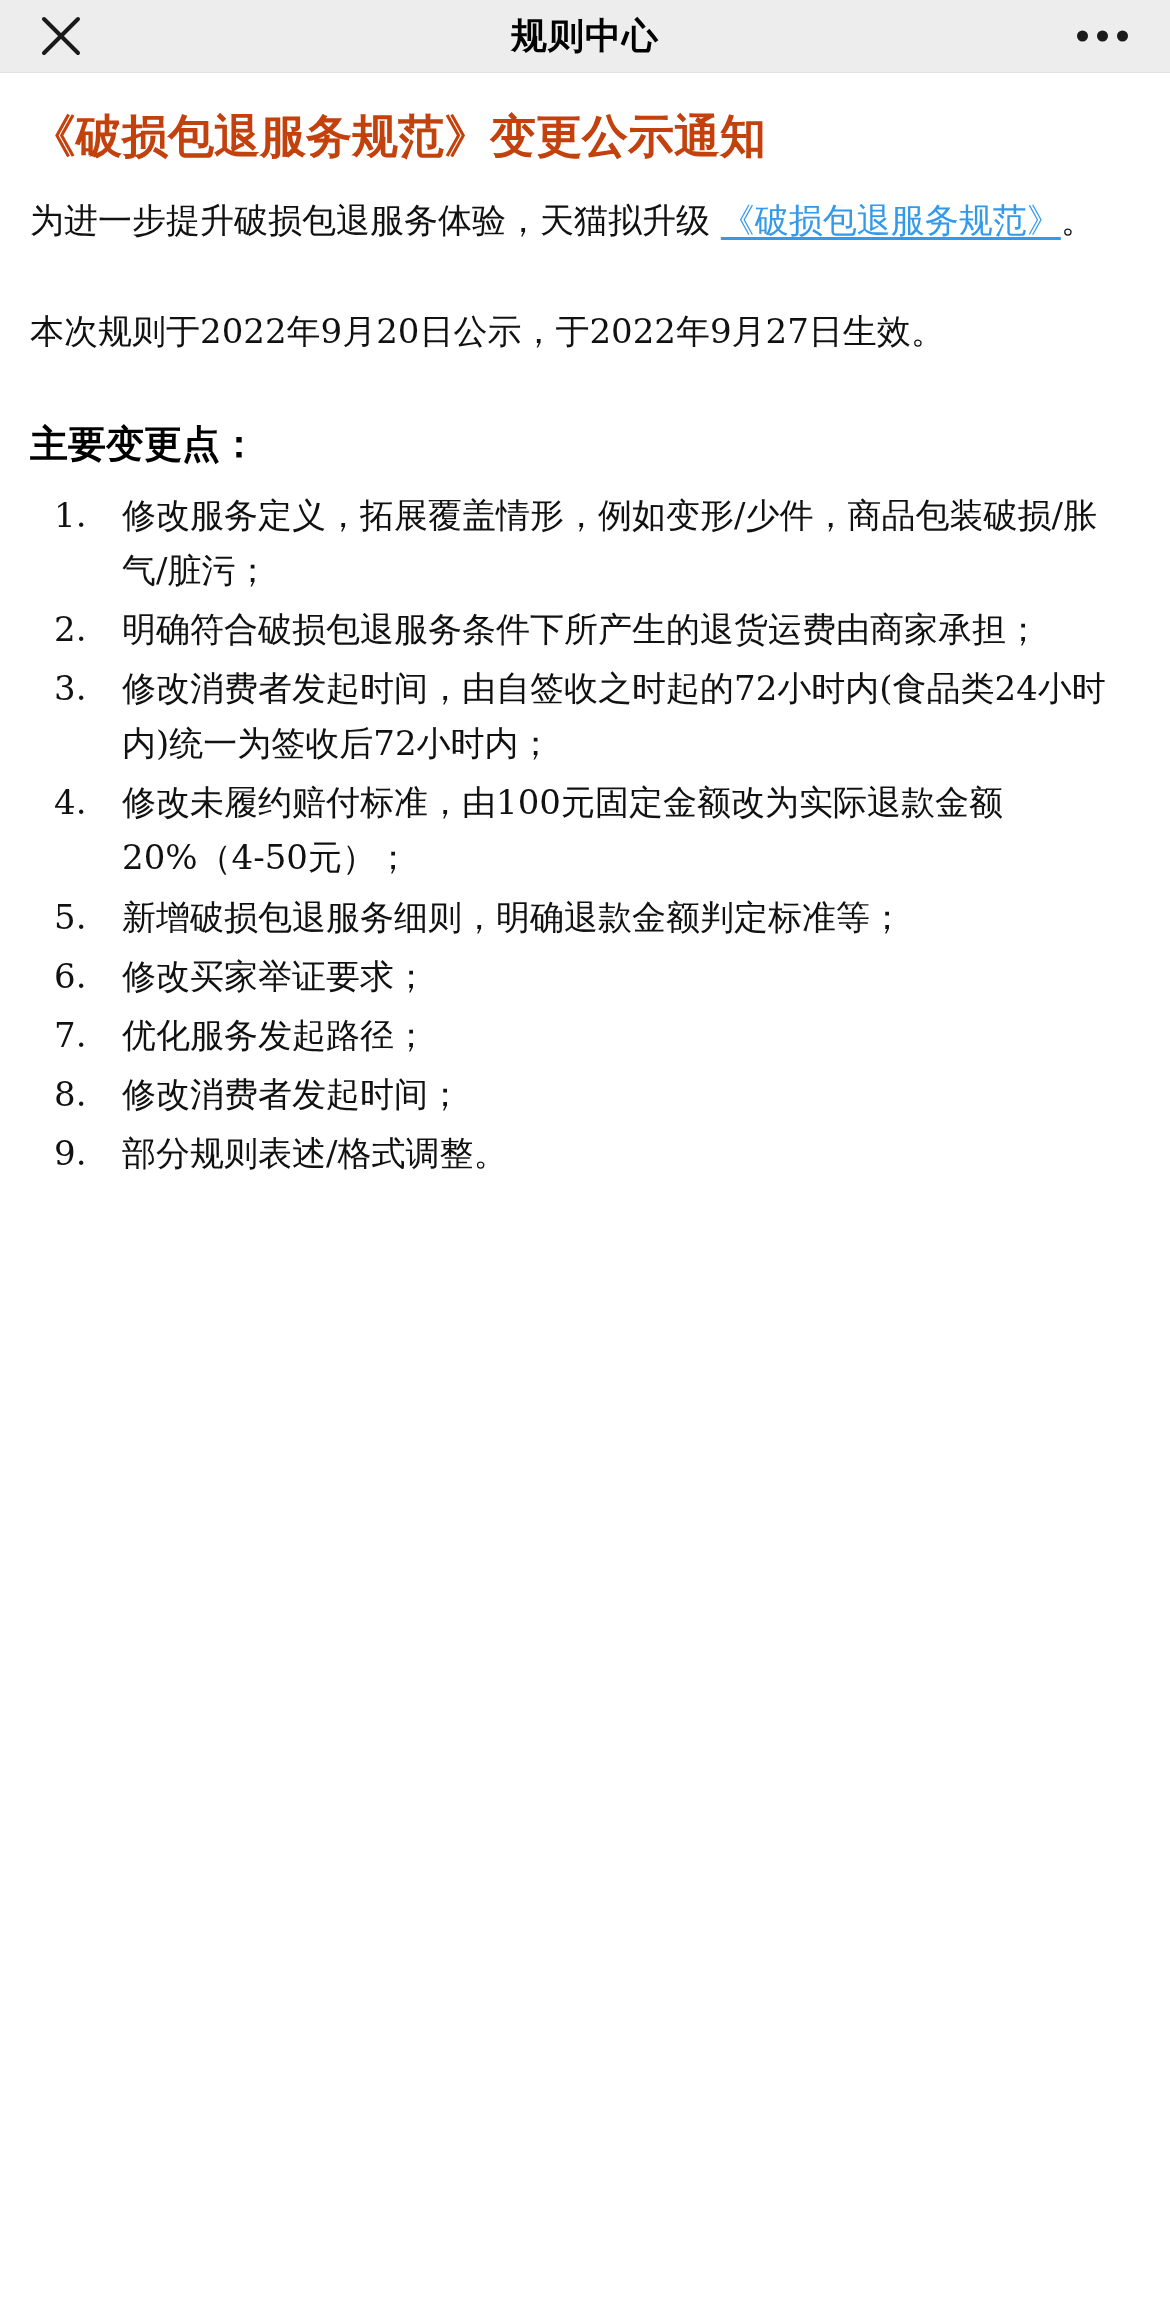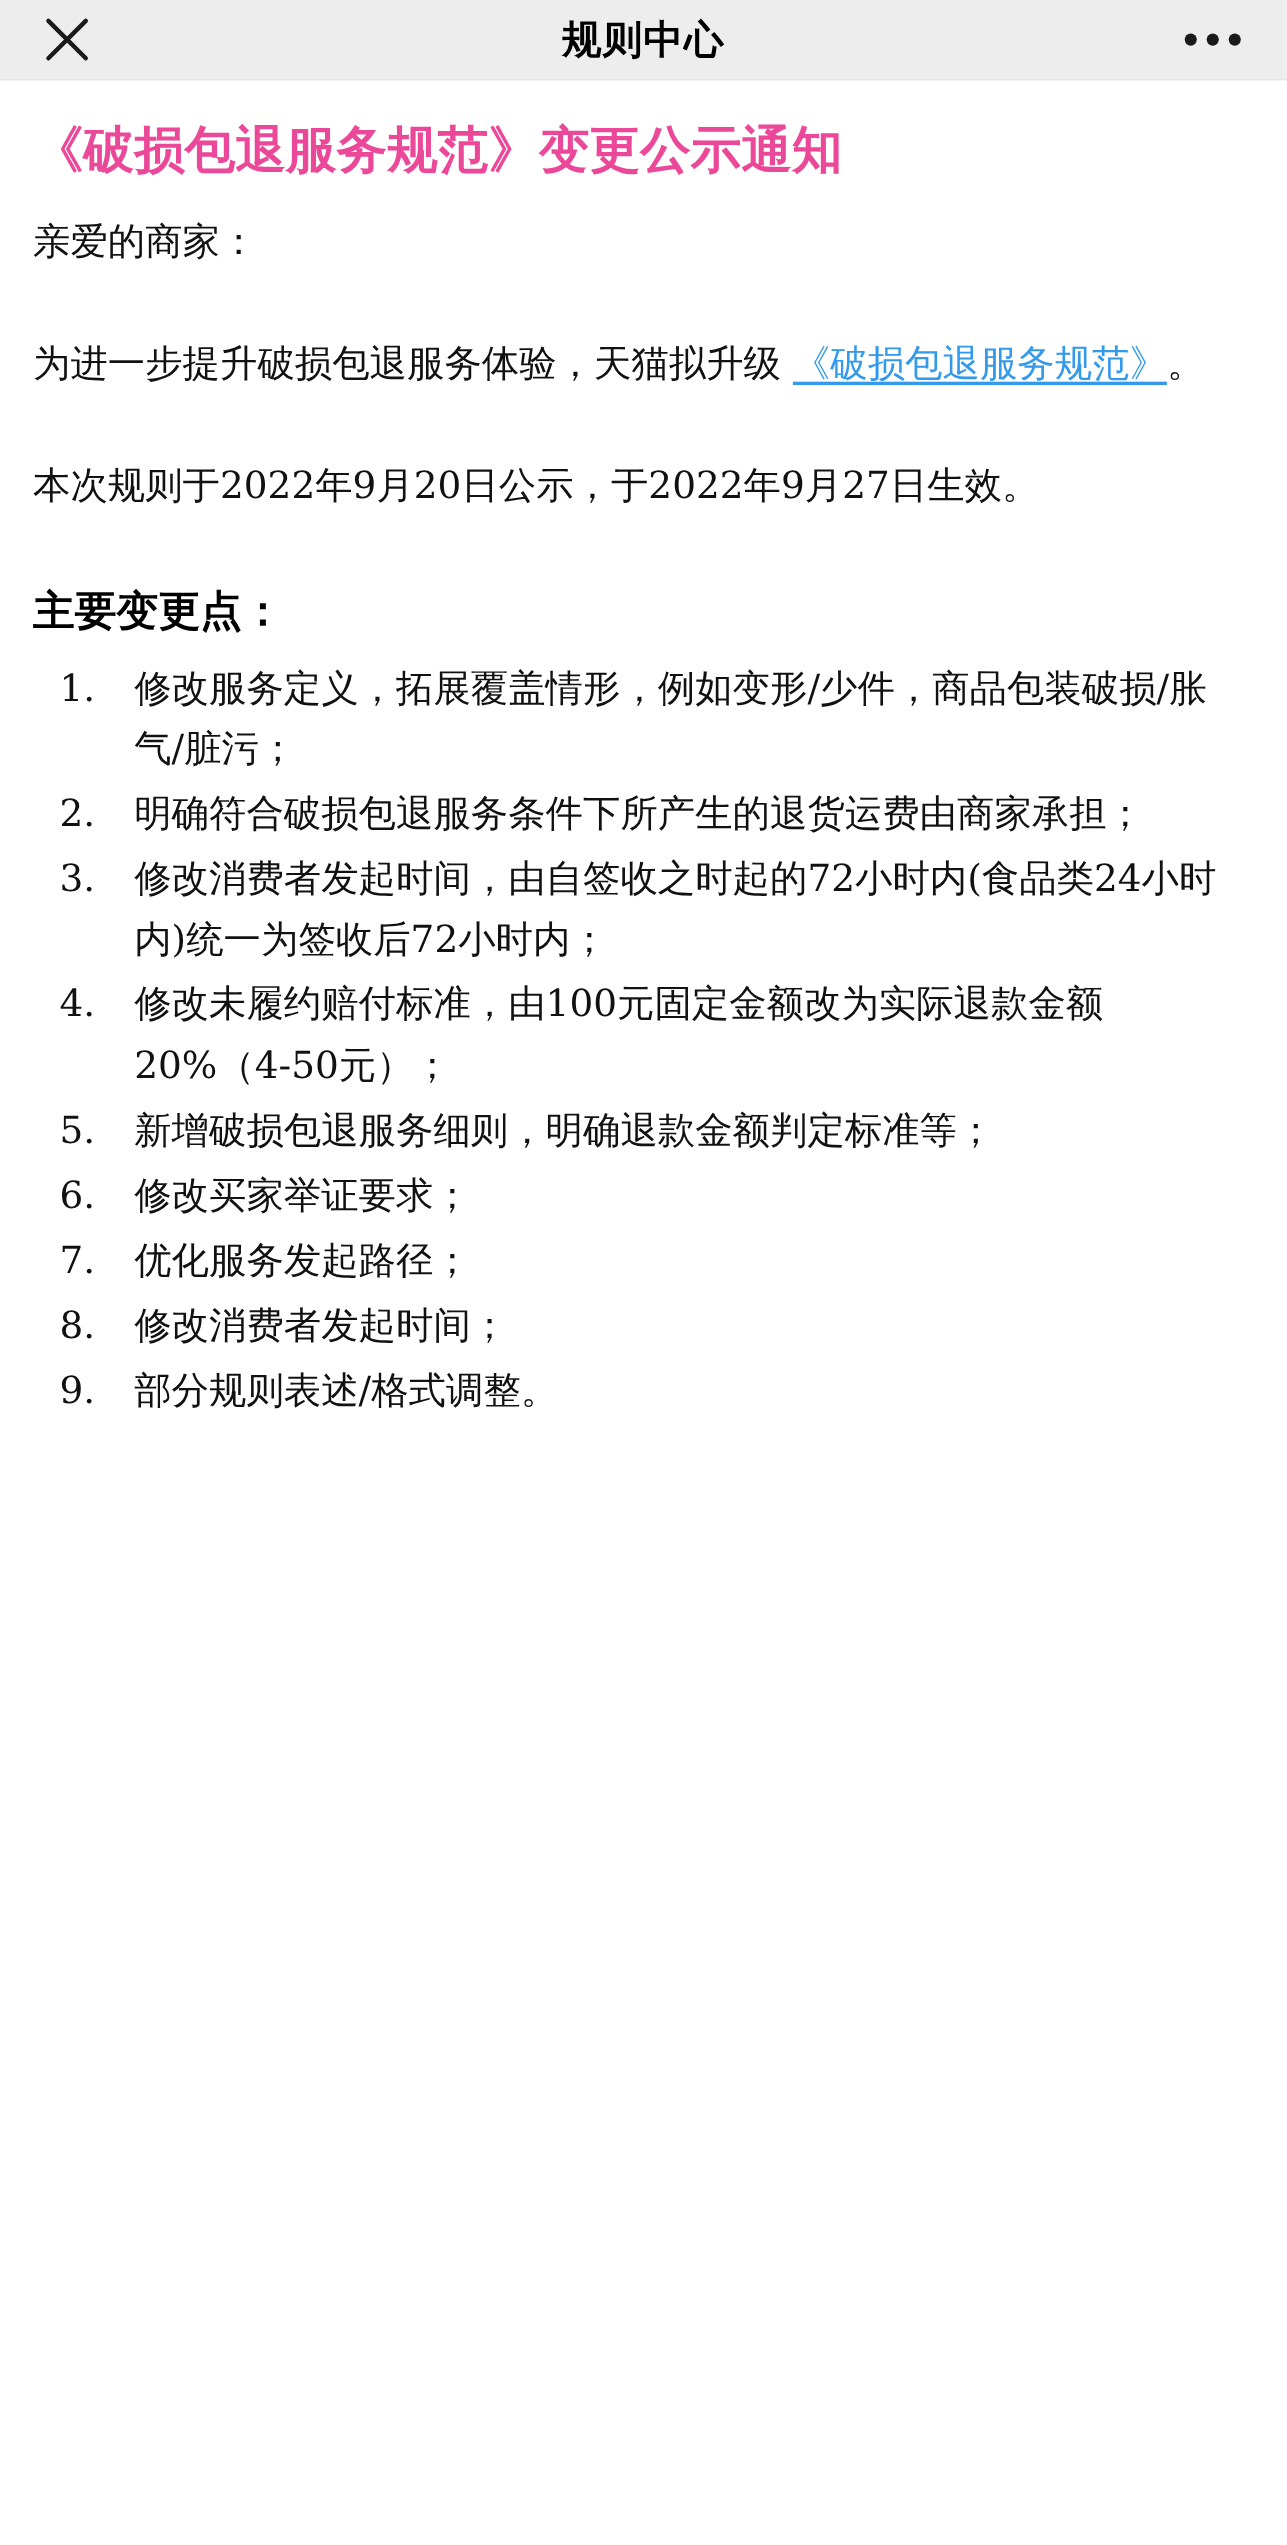--- a/index.html
+++ b/index.html
@@ -67,21 +67,21 @@
   
   .article {
     padding: 34px 30px 40px 30px;
     box-sizing: border-box;
   }
   .doc-title {
     font-family: "DejaVu Serif", serif;
     font-size: 46px;
     font-weight: 700;
     line-height: 1.3;
-    color: #ec4899;
+    color: #c2410c;
     margin: 0 0 26px 0;
     letter-spacing: 0px;
   }
   .doc-date {
     font-family: "DejaVu Sans", sans-serif;
     font-size: 27px;
     color: #b5b5b5;
     margin: 0 0 32px 0;
     letter-spacing: 1px;
   }
@@ -152,21 +152,20 @@
     <i></i>
     <i></i>
   </div>
 </div>
 
 <div class="article">
 
   <h1 class="doc-title">《破损包退服务规范》变更公示通知</h1>
 
 
-  <p class="para">亲爱的商家：</p>
 
   <p class="para">
     <span>为进一步提升破损包退服务体验，天猫拟升级 </span><a class="doc-link">《破损包退服务规范》</a><span>。</span>
   </p>
 
   <p class="para">本次规则于2022年9月20日公示，于2022年9月27日生效。</p>
 
   <div class="section-heading">主要变更点：</div>
 
   <ol class="change-list">

